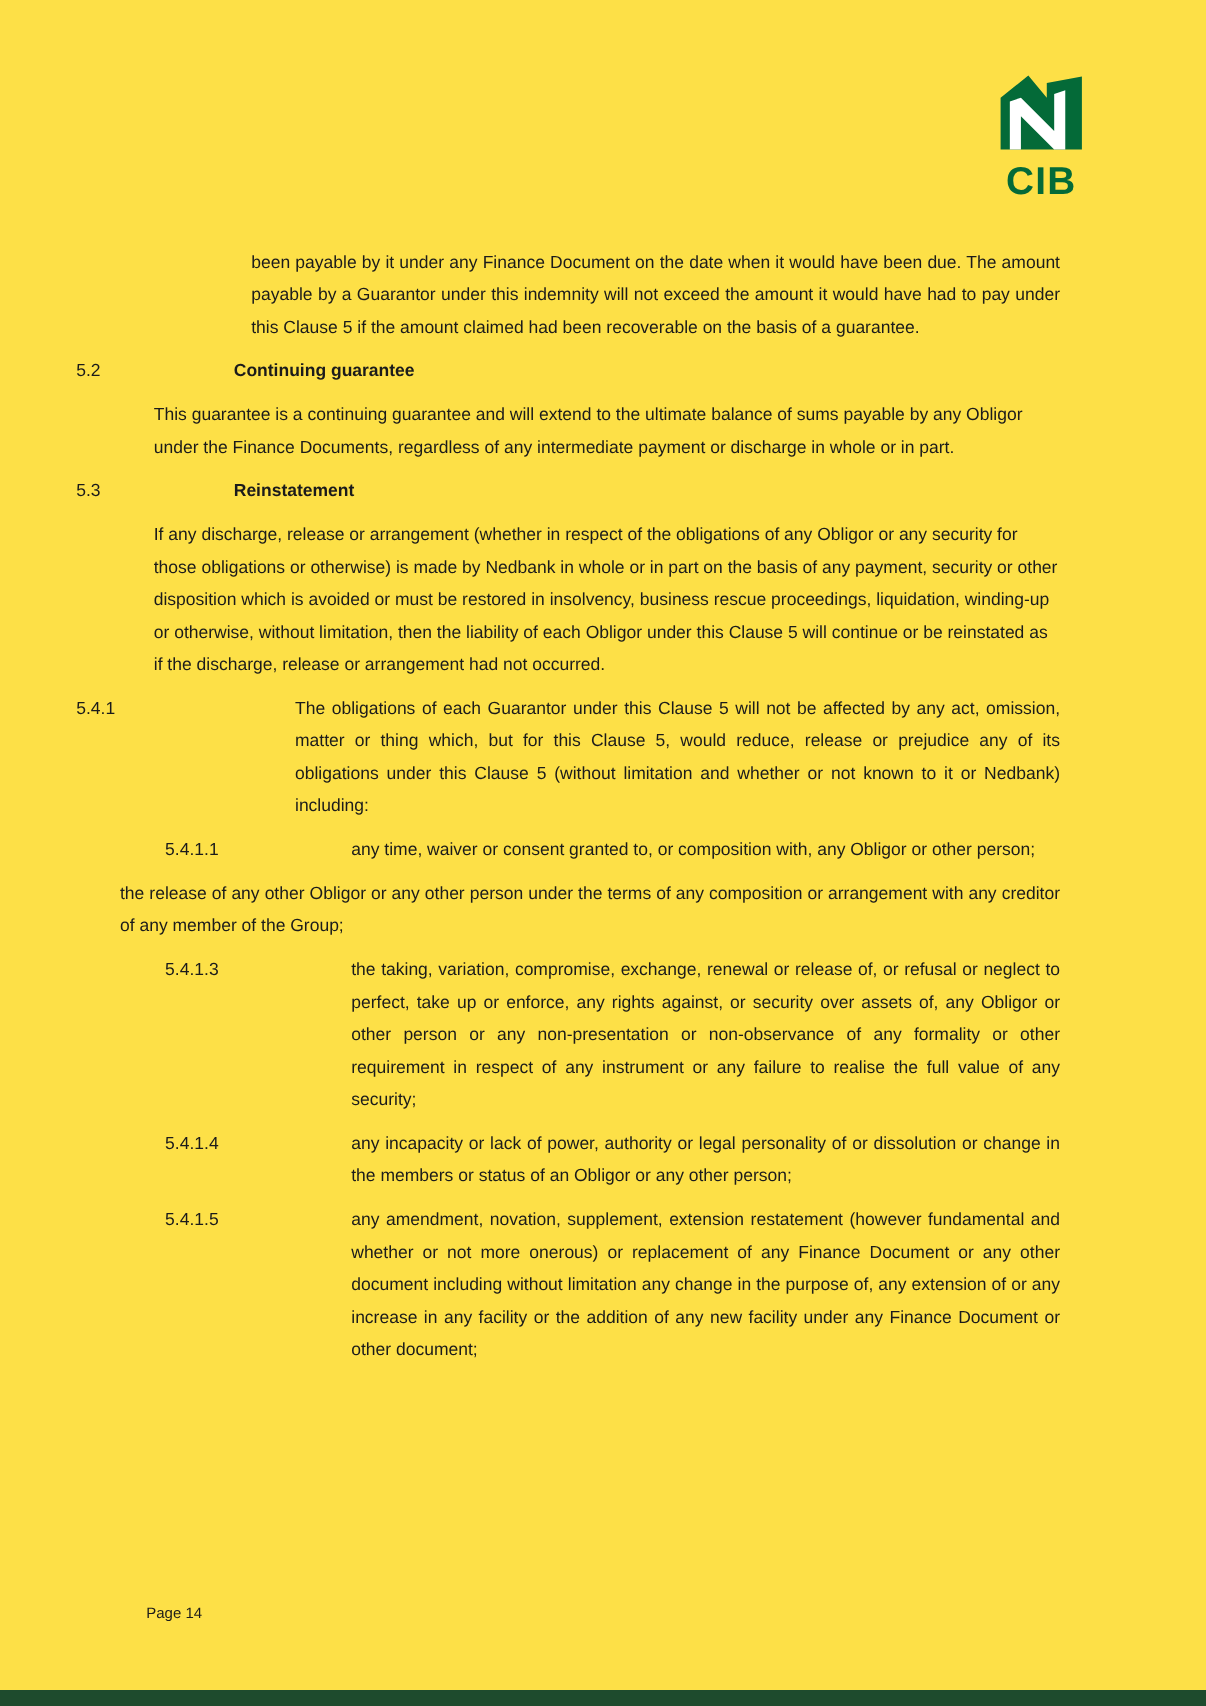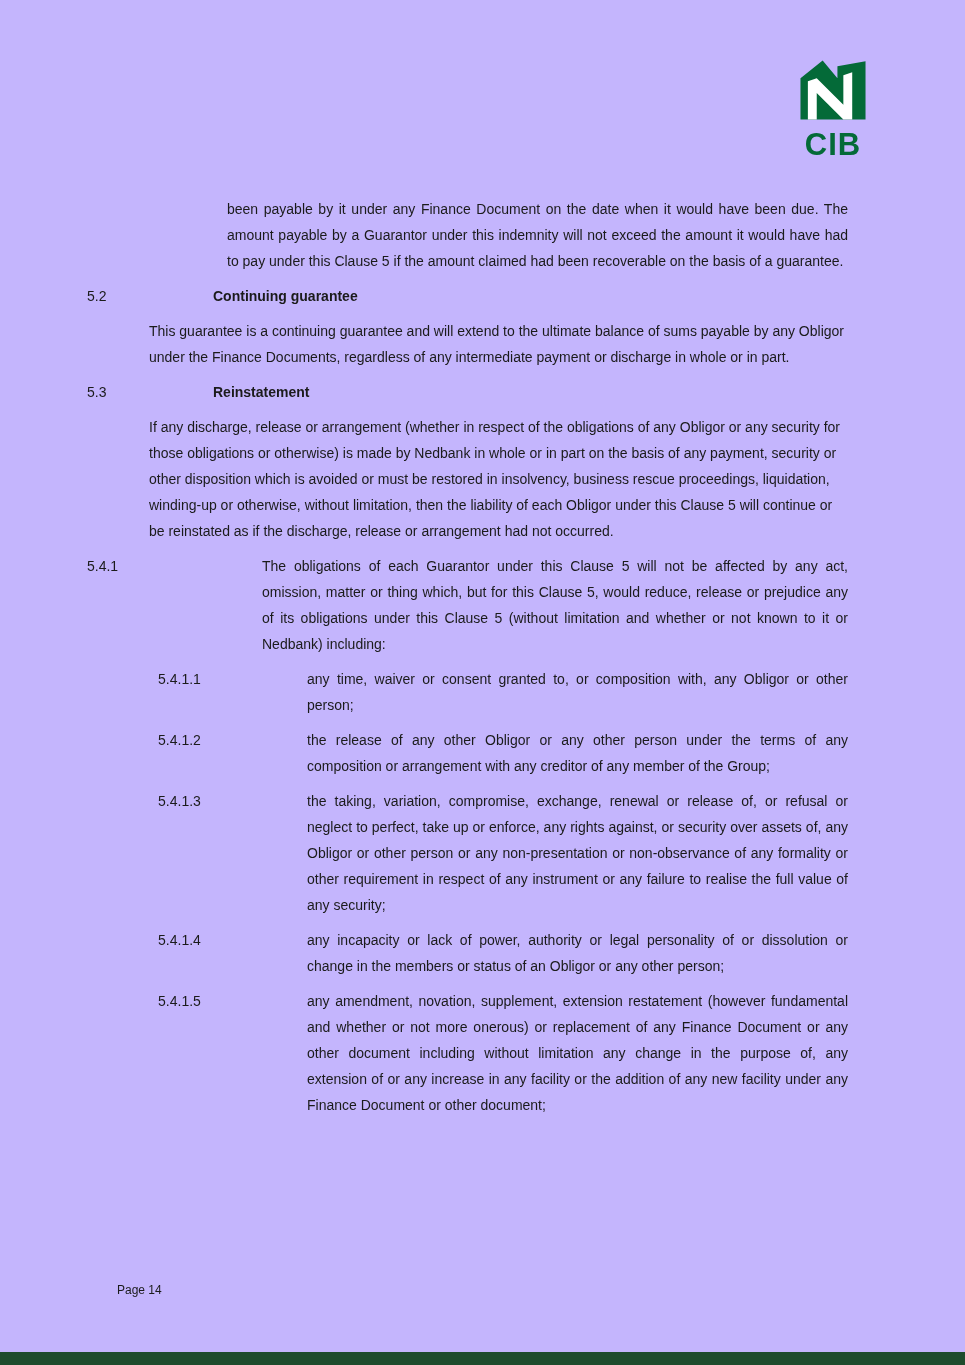--- a/index.html
+++ b/index.html
@@ -3,39 +3,39 @@
 <meta charset="utf-8">
 <style>
   * { margin: 0; padding: 0; box-sizing: border-box; }
   html, body { background: #ffffff; }
   body {
     width: 965px; height: 1365px;
     position: relative; overflow: hidden;
     font-family: "Liberation Sans", sans-serif;
     color: var(--text-color, #1b1b1b);
   }
-  .page { width: 100%; height: 100%; position: relative; background: #c4b5fd; }
+  .page { width: 100%; height: 100%; position: relative; background: #fde047; }
 
   
   .brand {
     position: absolute; top: 56px; right: 82px; width: 100px;
     display: flex; flex-direction: column; align-items: center;
   }
   .logo-mark { line-height: 0; }
   .logo-mark svg .g { fill: var(--brand-green, #046A38); }
   .logo-mark svg .w { fill: #ffffff; }
   .wordmark {
     margin-top: 3px;
     font-weight: bold; font-size: 31px; letter-spacing: 1px;
     color: var(--brand-green, #046A38);
   }
 
   
   .content {
-    padding: 196px 117px 0 87px;
+    padding: 196px 117px 0 61px;
     font-size: 14px; line-height: 26px;
   }
   .block { margin-bottom: 9px; }
   .ind1 { margin-left: 62px; }
   .ind2 { margin-left: 140px; }
   .justify { text-align: justify; }
   .row { display: flex; }
   .num { flex-shrink: 0; }
   .l1 .num { width: 91px; }
   .l2 .num { width: 140px; }
@@ -89,21 +89,20 @@
       <span class="num">5.4.1</span>
       <span class="txt justify">The obligations of each Guarantor under this Clause 5 will not be affected by any act, omission, matter or thing which, but for this Clause 5, would reduce, release or prejudice any of its obligations under this Clause 5 (without limitation and whether or not known to it or Nedbank) including:</span>
     </div>
 
     <div class="row l3 block">
       <span class="num">5.4.1.1</span>
       <span class="txt justify">any time, waiver or consent granted to, or composition with, any Obligor or other person;</span>
     </div>
 
     <div class="row l3 block">
-      <span class="num">5.4.1.2</span>
       <span class="txt justify">the release of any other Obligor or any other person under the terms of any composition or arrangement with any creditor of any member of the Group;</span>
     </div>
 
     <div class="row l3 block">
       <span class="num">5.4.1.3</span>
       <span class="txt justify">the taking, variation, compromise, exchange, renewal or release of, or refusal or neglect to perfect, take up or enforce, any rights against, or security over assets of, any Obligor or other person or any non-presentation or non-observance of any formality or other requirement in respect of any instrument or any failure to realise the full value of any security;</span>
     </div>
 
     <div class="row l3 block">
       <span class="num">5.4.1.4</span>

